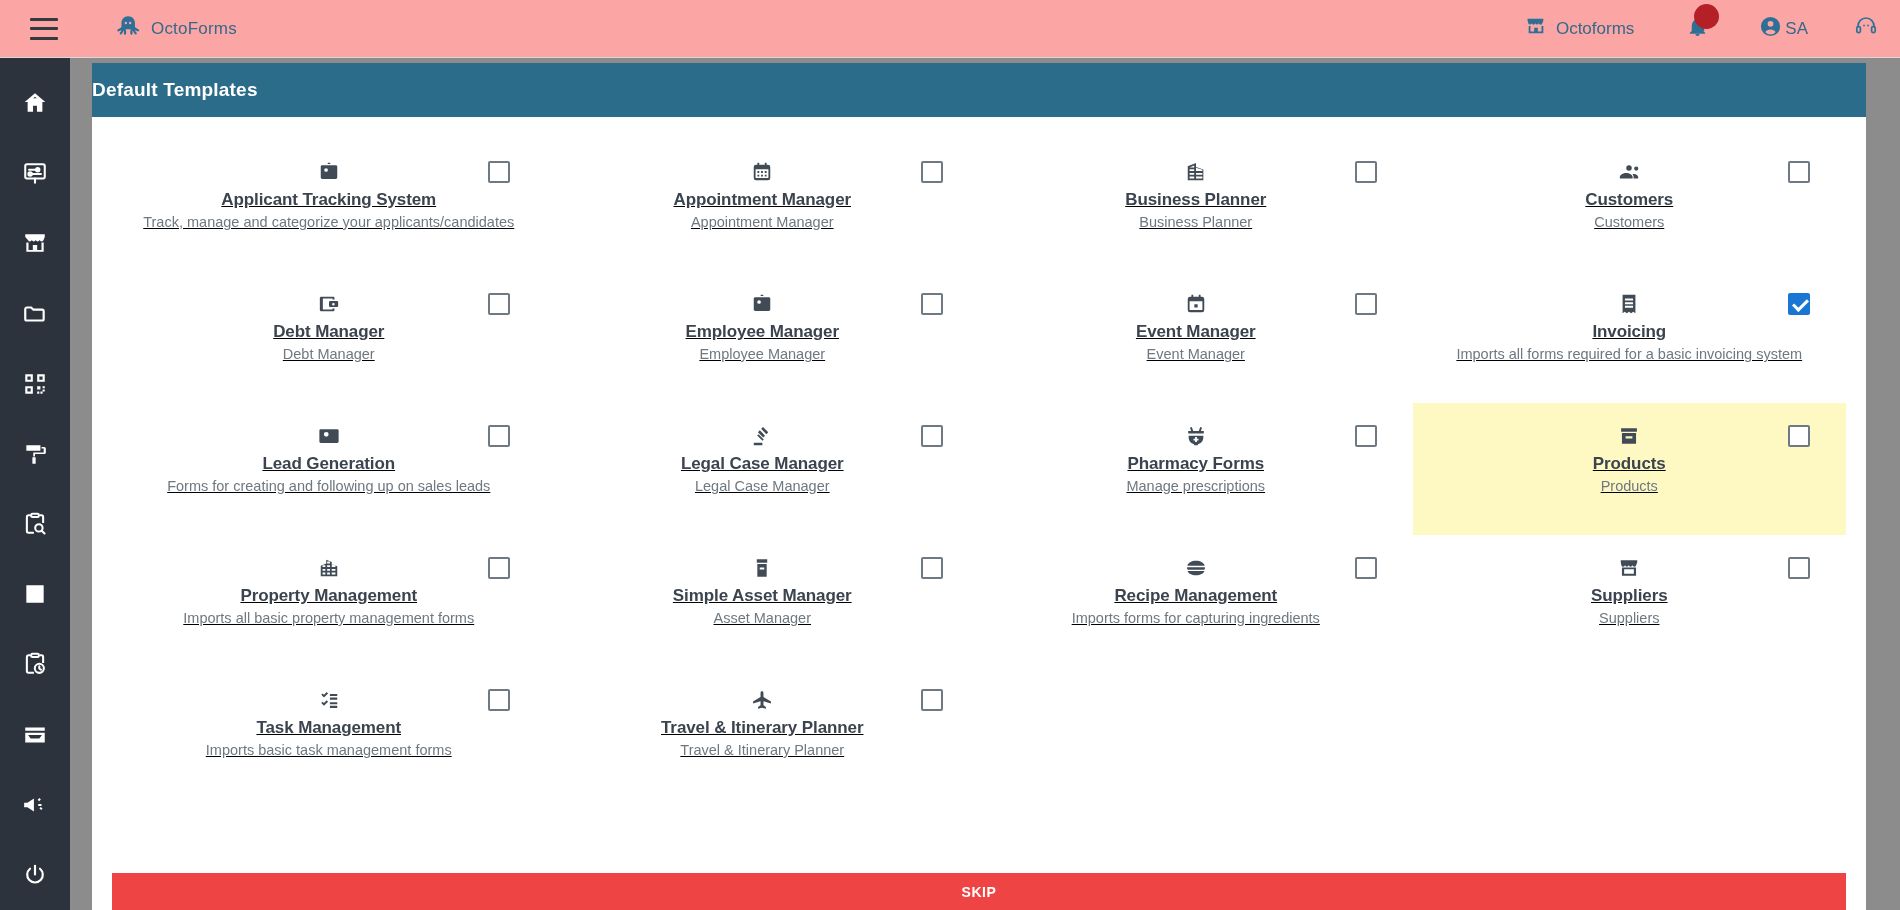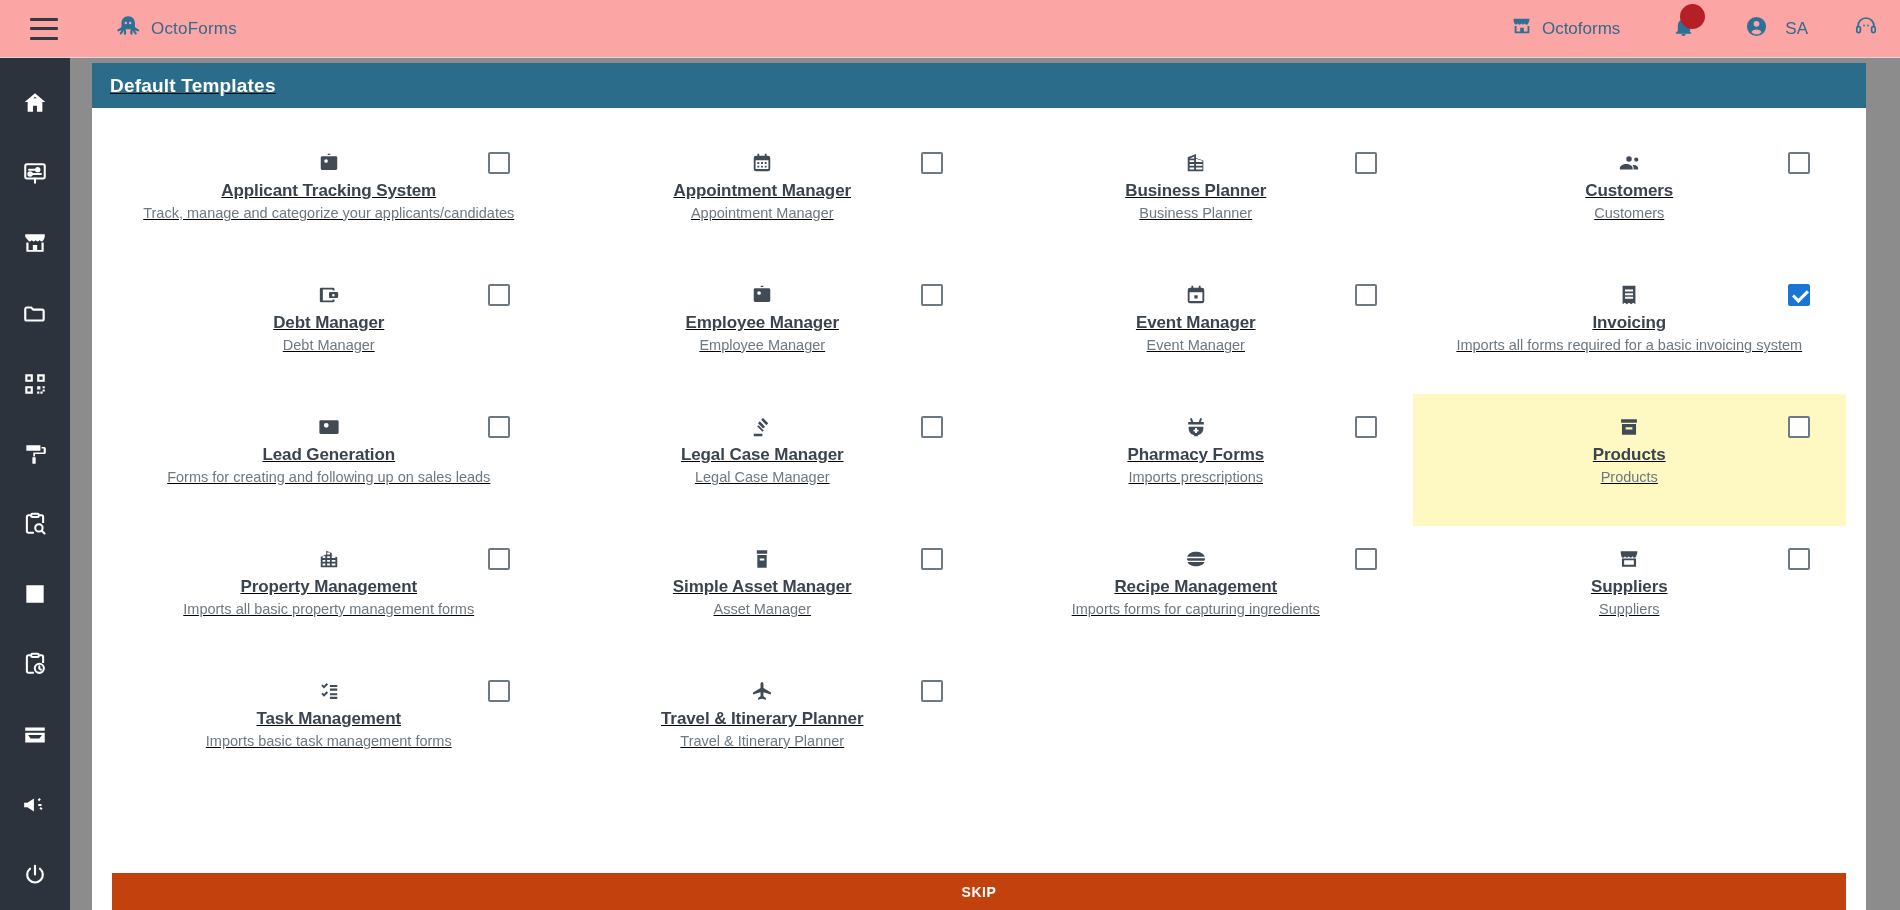--- a/index.html
+++ b/index.html
@@ -29,21 +29,21 @@
   .brand-name { color: #34698a; font-size: 17px; letter-spacing: .2px; }
   .topbar-spacer { flex: 1; }
   .top-item { display: flex; align-items: center; gap: 9px; color: #34698a; font-size: 17px; }
   .top-item.store { margin-right: 52px; }
   .bell-wrap { position: relative; margin-right: 50px; display:flex; align-items:center; }
   .bell-badge {
     position: absolute; top: -11px; right: -10px;
     width: 25px; height: 25px; border-radius: 50%;
     background: #b51f26;
   }
-  .top-item.user { margin-right: 46px; gap: 17px; }
+  .top-item.user { margin-right: 46px; gap: 3px; }
   .top-item.support { margin-right: 22px; }
 
   
   .rail {
     position: absolute; top: 58px; left: 0; width: 70px; height: 852px;
     background: #2d333c;
     display: flex; flex-direction: column; align-items: center;
     padding-top: 10px;
     z-index: 4;
   }
@@ -60,24 +60,22 @@
     width: 1830px; height: 852px;
     background: #8c8c8c;
     padding: 5px 34px 0 22px;
   }
   .card {
     background: #ffffff;
     width: 100%; height: 848px;
     display: flex; flex-direction: column;
   }
   .card-header {
-    background: #2b6c8a; height: 45px;
+    background: #2b6c8a; height: 54px;
     display: flex; align-items: center;
-    padding-left: 18px;
-    text-decoration: underline;
   }
   .card-header-title {
     color: #ffffff; font-size: 19px; font-weight: bold; letter-spacing: .2px;
   }
   .card-body { flex: 1; padding: 22px 20px 0 20px; overflow: hidden; }
 
   .grid { display: grid; grid-template-columns: repeat(4, 1fr); }
   .tile {
     position: relative;
     height: 132px;
@@ -117,21 +115,21 @@
   }
   .tile.empty { cursor: default; }
 
   
   .footer {
     display: flex; gap: 22px;
     padding: 0 20px 0 20px; margin-top: 14px;
   }
   .btn {
     flex: 1; height: 38px;
-    background: #c2410c; color: #ffffff;
+    background: #ef4444; color: #ffffff;
     border: none; cursor: pointer;
     font-family: "Liberation Sans", sans-serif;
     font-size: 14px; font-weight: bold; letter-spacing: .6px;
     display: flex; align-items: center; justify-content: center;
   }
 </style>
 </head>
 <body>
 
 <div id="app">
@@ -421,21 +419,21 @@
               <div class="cb"></div>
             </div>
             <div class="tile">
               <div class="tile-inner">
                 <div class="tile-icon">
                   <svg width="22" height="22" viewBox="0 0 24 24">
                     <path d="M7.4 2.3 9 6.6h6l1.6-4.3 2 .8-1.3 3.5h3.2v2.6H3.5V6.6h3.2L5.4 3.1l2-.8zM4 11.6h16v2c0 3.6-2.5 6.6-5.9 7.3v1.1H9.9v-1.1C6.5 20.2 4 17.2 4 13.6v-2zm7 1.6v1.7H9.3v2H11v1.7h2v-1.7h1.7v-2H13v-1.7h-2z"></path>
                   </svg>
                 </div>
                 <div class="tile-title">Pharmacy Forms</div>
-                <div class="tile-sub">Imports prescriptions</div>
+                <div class="tile-sub">Manage prescriptions</div>
               </div>
               <div class="cb"></div>
             </div>
             <div class="tile hover">
               <div class="tile-inner">
                 <div class="tile-icon">
                   <svg width="22" height="22" viewBox="0 0 24 24">
                     <path d="M3.4 3.6h17.2v3.8H3.4V3.6zm.9 5.2h15.4v11.6H4.3V8.8zm4 3.6v2.2h7.4v-2.2H8.3z"></path>
                   </svg>
                 </div>

